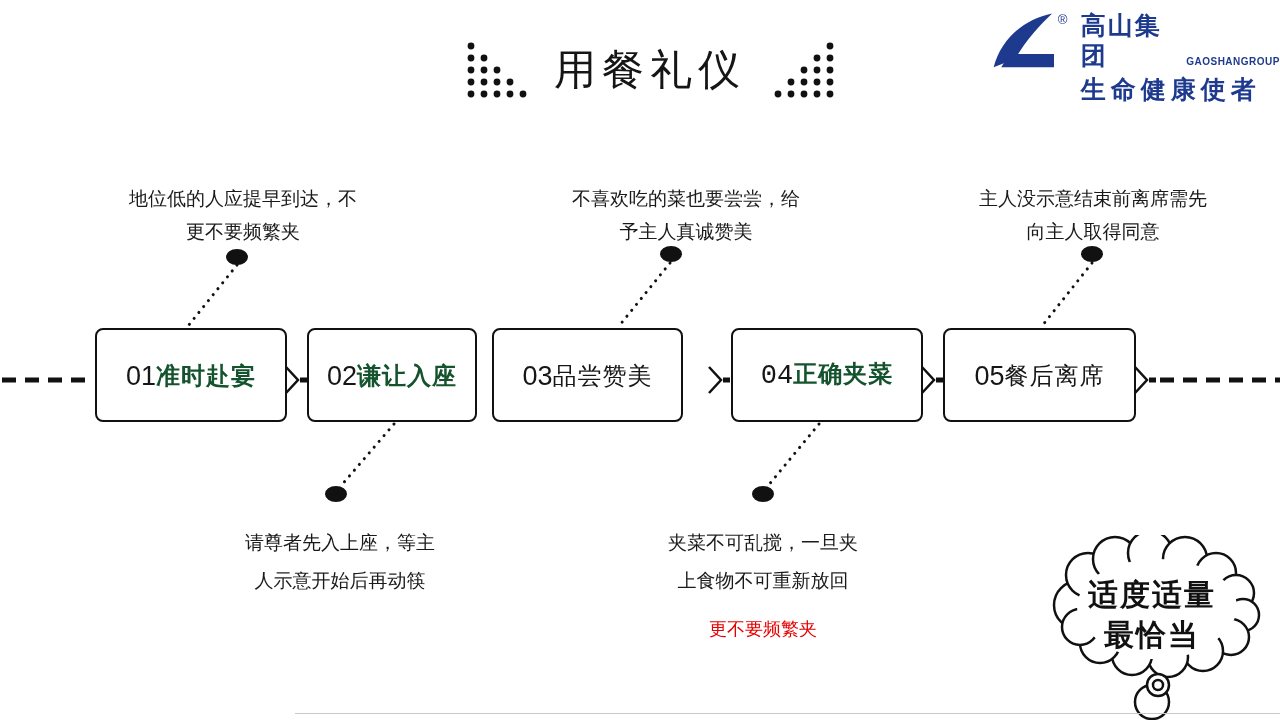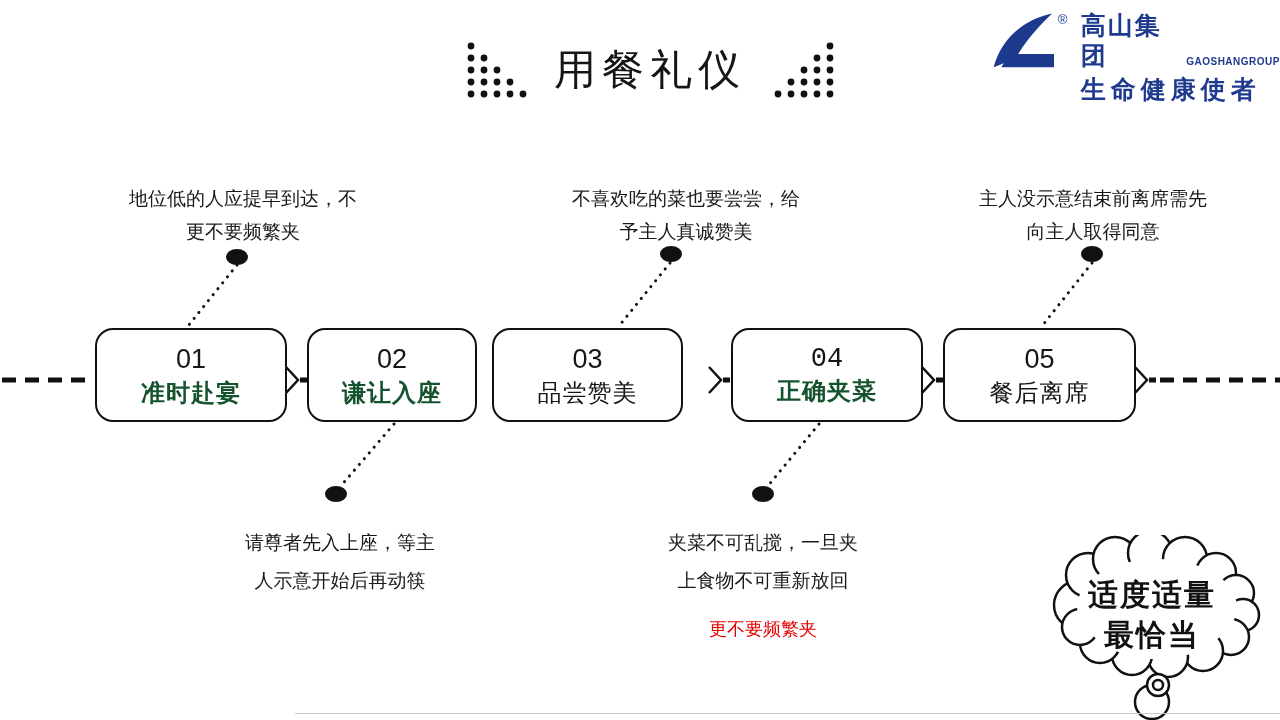--- a/index.html
+++ b/index.html
@@ -15,22 +15,22 @@
   }
   
   .logo{left:988px;top:10px;display:flex;align-items:flex-start;}
   .logo-text{margin-left:8px;display:flex;flex-direction:column;}
   .logo-row1{display:flex;align-items:flex-end;}
   .brand-name{font-size:25px;font-weight:700;color:#1e3a8e;letter-spacing:2px;line-height:30px;}
   .brand-en{font-size:10px;font-weight:700;color:#1e3a8e;margin-bottom:3px;letter-spacing:0.5px;text-align:center;}
   .brand-slogan{font-size:25px;font-weight:700;color:#1e3a8e;letter-spacing:5px;margin-top:3px;}
   
   .step-box{
-    top:328px;height:94px;background:#fff;border:2.5px solid #111;border-radius:18px;
-    display:flex;flex-direction:column;align-items:center;justify-content:center;box-sizing:border-box;
+    top:328px;height:94px;background:#fff;border:2.5px solid #111;border-radius:8px;
+    display:flex;flex-direction:row;align-items:center;justify-content:center;box-sizing:border-box;
     padding-top:2px;z-index:2;
   }
   .step-num{font-size:27px;color:#161616;line-height:34px;}
   .step-label{font-size:24px;line-height:34px;letter-spacing:1px;}
   .step-label.red{color:#14532d;font-weight:700;}
   .step-label.black{color:#161616;font-weight:400;}
   
   .note{width:300px;text-align:center;font-size:19px;line-height:33px;color:#1a1a1a;}
   .note.bottom{line-height:38px;}
   .note span{display:block;}

